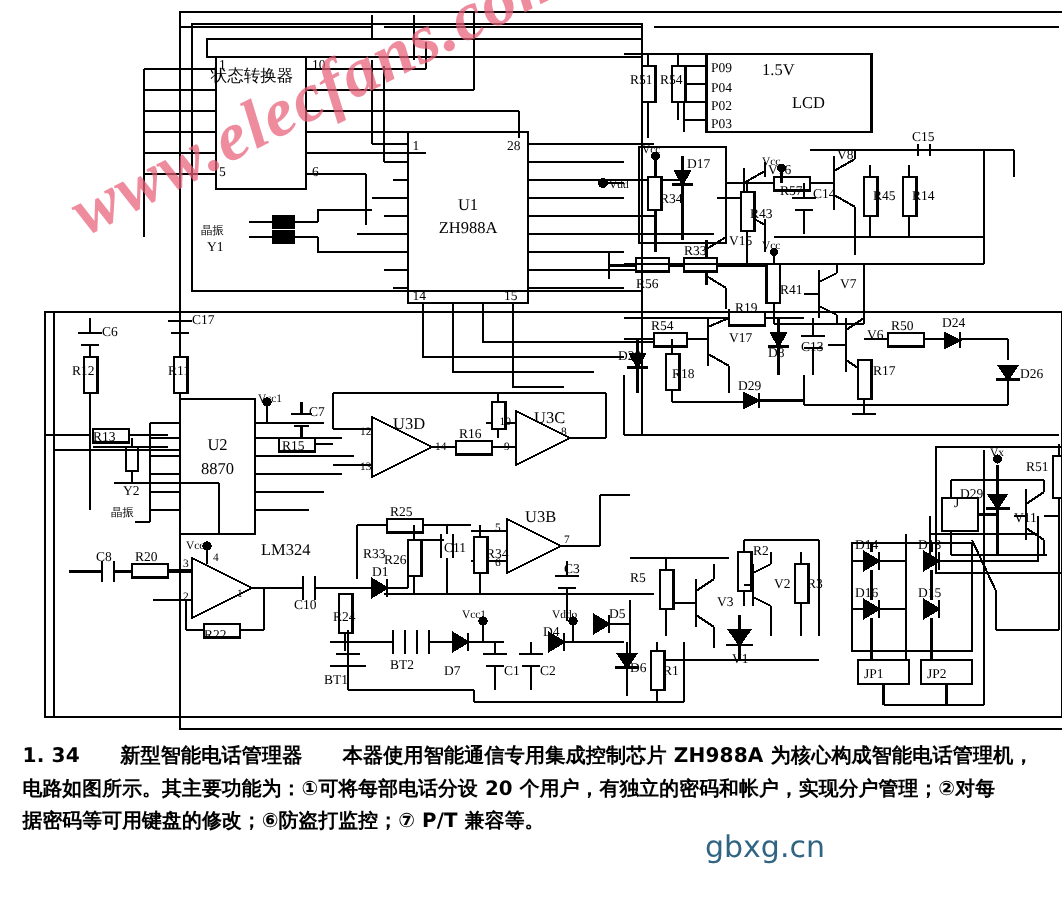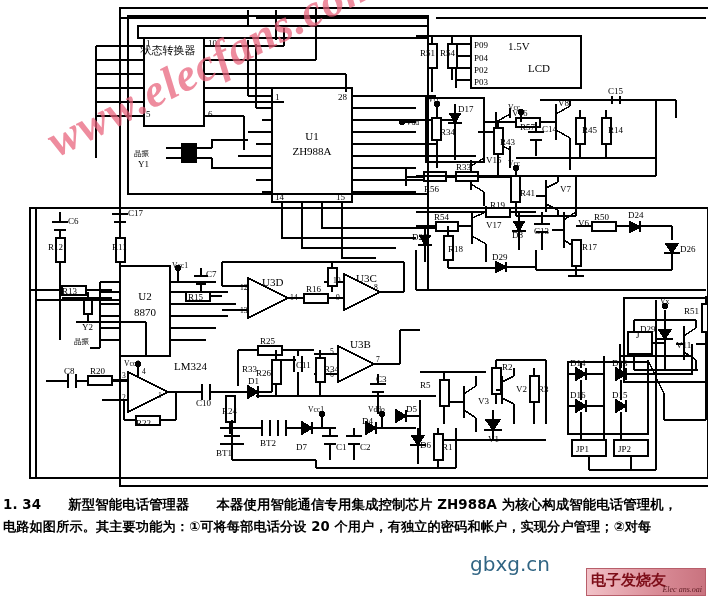--- a/index.html
+++ b/index.html
@@ -19,21 +19,21 @@
   #wm-badge{position:absolute;right:2px;bottom:4px;width:118px;height:26px;
             background:linear-gradient(90deg,#f2c2c8,#d98b96 60%,#c9737f);
             border:1px solid #b85e6a;}
   #wm-badge .b1{position:absolute;left:4px;top:2px;font-size:15px;font-weight:bold;color:#7d0d18;letter-spacing:0px;}
   #wm-badge .b2{position:absolute;right:3px;bottom:1px;font-size:8px;font-style:italic;color:#5d1b22;}
 
   
   #caption{position:absolute;left:0;top:494px;width:708px;height:106px;
            font-family:"DejaVu Sans","Liberation Sans",sans-serif;}
   #caption .line{white-space:nowrap;font-size:13.2px;line-height:21.5px;
-                 font-weight:bold;letter-spacing:.1px;padding-left:3px;}
+                 font-weight:bold;letter-spacing:.1px;padding-left:15px;}
   #caption .line.first{font-size:13.4px;}
 
   
   text{font-family:"Liberation Serif",serif;}
   .lbl{font-size:9px;}
   .lbl-sm{font-size:7.6px;}
   .lbl-cn{font-family:"DejaVu Sans",sans-serif;font-size:11px;}
   .lbl-ic{font-size:11px;}
 </style>
 </head>
@@ -482,23 +482,20 @@
         <text class="lbl" x="554" y="398">D16</text>
         <text class="lbl" x="596" y="398">D15</text>
         <text class="lbl" x="560" y="452">JP1</text>
         <text class="lbl" x="602" y="452">JP2</text>
       </g>
     </svg>
   </div>
 
   <div id="wm-main" class="wm">www.elecfans.com</div>
   <div id="wm-small" class="wm">gbxg.cn</div>
-  <div id="wm-badge">
-    <span class="b1">电子发烧友</span>
-    <span class="b2">Elec ans.oai</span>
-  </div>
 
   <div id="caption">
     <div class="line first">1. 34　　新型智能电话管理器　　本器使用智能通信专用集成控制芯片 ZH988A 为核心构成智能电话管理机，</div>
     <div class="line">电路如图所示。其主要功能为：①可将每部电话分设 20 个用户，有独立的密码和帐户，实现分户管理；②对每</div>
+    <div class="line">据密码等可用键盘的修改；⑥防盗打监控；⑦ P/T 兼容等。</div>
   </div>
 
 </div>
 
 </body></html>

